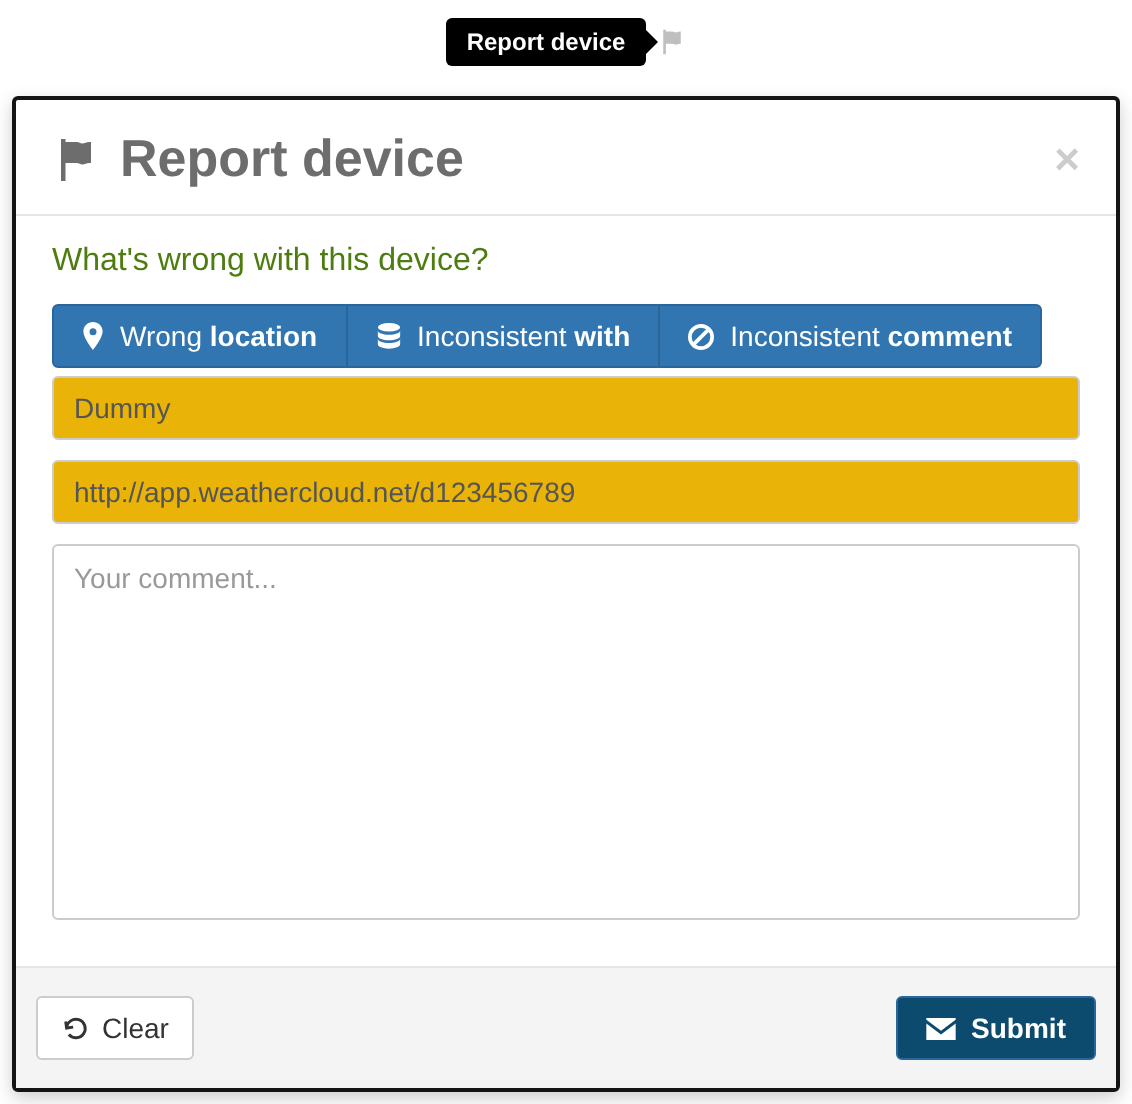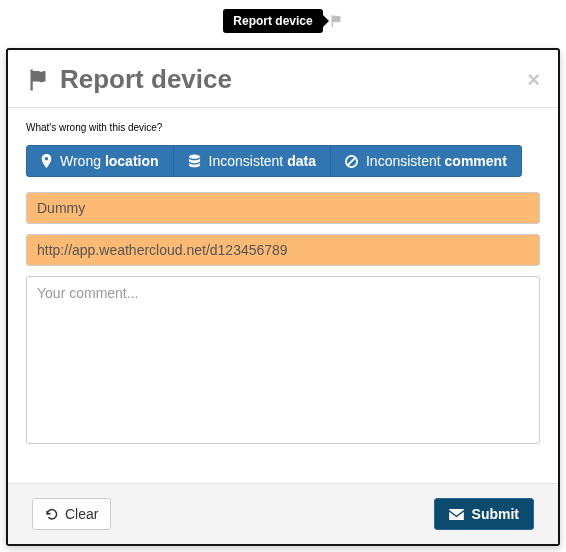--- a/index.html
+++ b/index.html
@@ -79,70 +79,70 @@
     border: none;
     cursor: pointer;
     line-height: 1;
   }
   .modal-body {
     padding: 14px 18px 18px 18px;
     flex: 1;
     overflow: auto;
   }
   .prompt {
-    font-size: 10px;
-    color: #000000;
+    font-size: 16px;
+    color: #4d7c0f;
     margin-bottom: 12px;
   }
   .btn-group {
     display: flex;
-    margin-bottom: 15px;
+    margin-bottom: 4px;
   }
   .btn-group .btn {
     background: #3276b1;
     color: #fff;
     border: 1px solid #2b669a;
     padding: 7px 14px;
     font-size: 14px;
     cursor: pointer;
     display: flex;
     align-items: center;
     gap: 8px;
   }
   .btn-group .btn:first-child { border-radius: 3px 0 0 3px; }
   .btn-group .btn:last-child  { border-radius: 0 3px 3px 0; }
   .btn-group .btn + .btn { margin-left: -1px; }
   .btn .thin { font-weight: 400; }
   .btn .bold { font-weight: 700; }
   .readonly {
     width: 100%;
-    background: #fdba74;
+    background: #eab308;
     border: 1px solid #ccc;
     border-radius: 3px;
     padding: 7px 10px;
     font-size: 14px;
     color: #555;
     margin-bottom: 10px;
   }
   .comment {
     width: 100%;
-    height: 168px;
+    height: 188px;
     border: 1px solid #ccc;
     border-radius: 3px;
     padding: 8px 10px;
     font-size: 14px;
     font-family: inherit;
     resize: none;
     color: #555;
   }
   .comment::placeholder { color: #999; }
   .modal-footer {
     background: #f4f4f4;
     border-top: 1px solid #e5e5e5;
-    padding: 14px 24px;
+    padding: 14px 10px;
     display: flex;
     align-items: center;
     justify-content: space-between;
   }
   .btn-default {
     background: #fff;
     color: #333;
     border: 1px solid #ccc;
     border-radius: 3px;
     padding: 7px 12px;
@@ -207,21 +207,21 @@
         </span>
         <span><span class="thin">Wrong </span><span class="bold">location</span></span>
       </button>
       <button class="btn">
         <span>
           <svg width="13" height="14" viewBox="0 0 14 14" fill="#fff">
               <ellipse cx="7" cy="2.3" rx="6" ry="2.3"></ellipse>
               <path d="M1 4v3c0 1.3 2.7 2.3 6 2.3s6-1 6-2.3V4c0 1.3-2.7 2.3-6 2.3S1 5.3 1 4zm0 4.5v3c0 1.3 2.7 2.3 6 2.3s6-1 6-2.3v-3c0 1.3-2.7 2.3-6 2.3S1 9.8 1 8.5z"></path>
             </svg>
         </span>
-        <span><span class="thin">Inconsistent </span><span class="bold">data</span></span>
+        <span><span class="thin">Inconsistent </span><span class="bold">with</span></span>
       </button>
       <button class="btn">
         <span>
           <svg width="13" height="13" viewBox="0 0 14 14" fill="none" stroke="#fff" stroke-width="2">
               <circle cx="7" cy="7" r="6"></circle>
               <line x1="3" y1="11" x2="11" y2="3"></line>
             </svg>
         </span>
         <span><span class="thin">Inconsistent </span><span class="bold">comment</span></span>
       </button>

